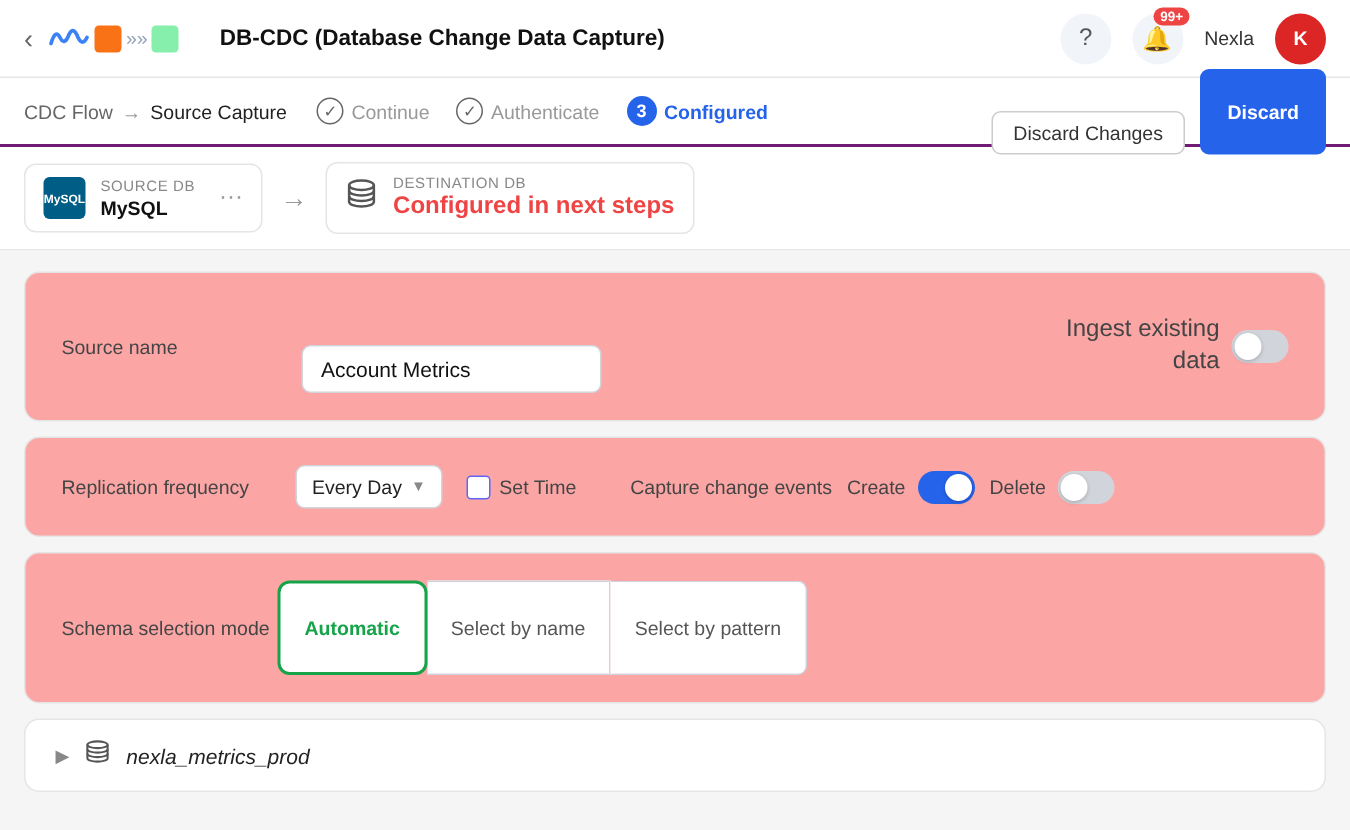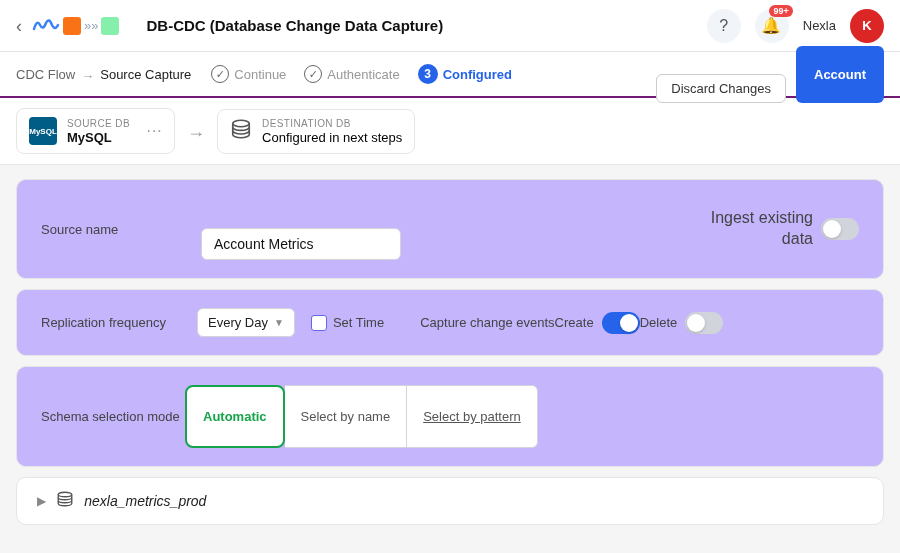--- a/index.html
+++ b/index.html
@@ -259,36 +259,37 @@
     .dest-info {
       display: flex; flex-direction: column; gap: 1px;
     }
     .dest-type {
       font-size: 10px;
       color: #888;
       text-transform: uppercase;
       letter-spacing: 0.04em;
     }
     .dest-label {
-      font-size: 13px;
-      color: #000000;
+      font-size: 16px;
+      color: #ef4444;
+      font-weight: bold;
     }
 
     
     .main-content {
       background: #f5f5f5;
       padding: 14px 16px;
       display: flex;
       flex-direction: column;
       gap: 10px;
     }
 
     
     .config-card {
-      background: #c4b5fd;
+      background: #fca5a5;
       border: 1px solid #e5e5e5;
       border-radius: 10px;
       padding: 18px 24px;
     }
 
     
     .config-row {
       display: flex;
       align-items: center;
       gap: 20px;
@@ -383,20 +384,21 @@
       width: 16px; height: 16px;
       border: 1.5px solid #6366f1;
       border-radius: 3px;
       background: #fff;
     }
 
     
     .capture-area {
       display: flex;
       align-items: center;
+      gap: 10px;
       margin-left: 20px;
     }
     .capture-label {
       font-size: 13px;
       color: #444;
     }
     .event-toggle-group {
       display: flex;
       align-items: center;
       gap: 8px;
@@ -435,21 +437,20 @@
       position: relative;
       z-index: 1;
     }
     .mode-btn.mid {
       border-radius: 0;
       border-left: none;
     }
     .mode-btn.last {
       border-radius: 0 6px 6px 0;
       border-left: none;
-      text-decoration: underline;
     }
 
     
     .schema-list-card {
       background: #fff;
       border: 1px solid #e5e5e5;
       border-radius: 10px;
       padding: 12px 20px;
       display: flex;
       align-items: center;
@@ -518,21 +519,21 @@
       <div class="step-check">✓</div>
       <span>Authenticate</span>
     </div>
     <div class="step active">
       <div class="step-num">3</div>
       <span>Configured</span>
     </div>
   </div>
   <div class="breadcrumb-actions">
     <button class="btn-discard">Discard Changes</button>
-    <button class="btn-continue">Account</button>
+    <button class="btn-continue">Discard</button>
   </div>
 </div>
 
 <div class="source-dest-bar">
   <div class="db-card">
     <div class="db-card-logo" style="font-size:8px; background:#005e86;">MySQL</div>
     <div class="db-card-info">
       <span class="db-card-type">SOURCE DB</span>
       <span class="db-card-name">MySQL</span>
     </div>

